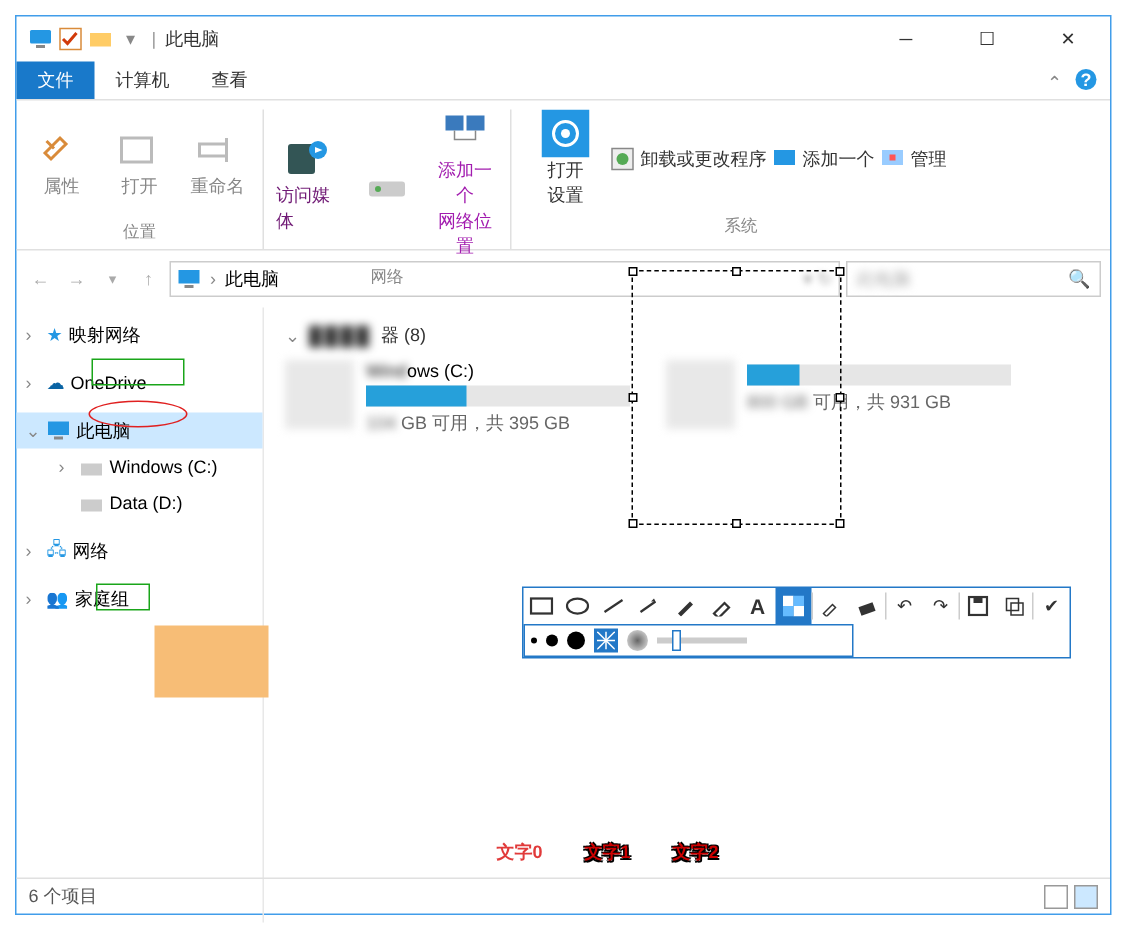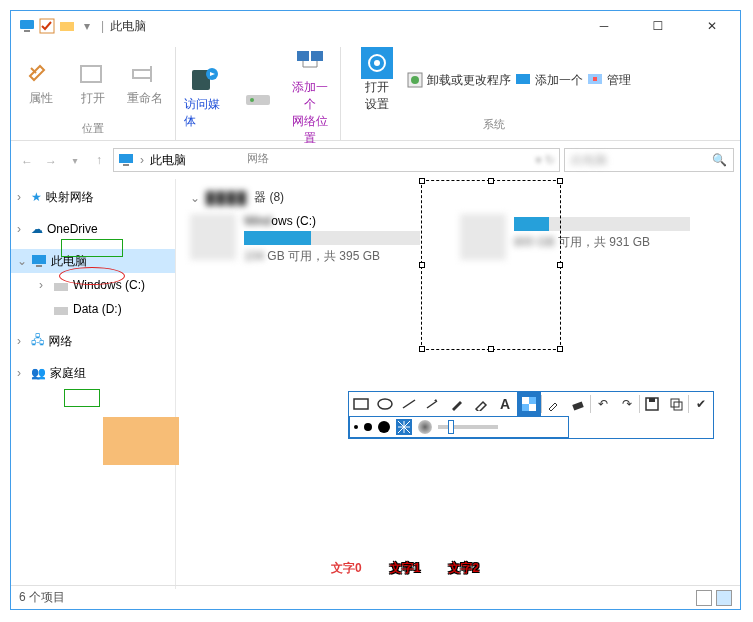--- a/index.html
+++ b/index.html
@@ -30,21 +30,21 @@
 .nav-btn{width:20px;height:20px;display:flex;align-items:center;justify-content:center;color:#aaa;cursor:pointer}
 .address{flex:1;height:24px;border:1px solid #ccc;display:flex;align-items:center;padding:0 4px;gap:6px}
 .searchbox{width:170px;height:24px;border:1px solid #ccc;display:flex;align-items:center;padding:0 6px;color:#aaa;position:relative}
 .body{display:flex;height:410px}
 .nav{width:165px;border-right:1px solid #e8e8e8;padding:6px 0}
 .nav-item{display:flex;align-items:center;height:24px;padding-left:6px;gap:4px;cursor:pointer;position:relative}
 .nav-item.selected{background:#cce8ff}
 .nav-item .caret{width:10px;color:#888}
 .content{flex:1;padding:10px 14px;position:relative}
 .group-header{display:flex;align-items:center;gap:6px;color:#333;margin-bottom:8px}
-.drives{display:flex;gap:40px}
+.drives{display:flex;gap:24px}
 .drive{display:flex;gap:8px;width:230px}
 .drive-icon{width:46px;height:46px;background:#e8e8e8}
 .drive-info{flex:1}
 .drive-name{margin-bottom:3px}
 .drive-bar{height:14px;background:#e6e6e6;margin-bottom:3px;position:relative}
 .drive-fill{height:100%;background:#26a0da}
 .drive-text{color:#666;font-size:11px}
 .blur{filter:blur(3px)}
 .statusbar{position:absolute;bottom:0;left:0;right:0;height:24px;border-top:1px solid #e0e0e0;display:flex;align-items:center;padding:0 8px;color:#555}
 .status-icons{margin-left:auto;display:flex;gap:4px}
@@ -97,20 +97,32 @@
     </div>
     <span class="title-sep">|</span>
     <span class="title-text">此电脑</span>
     <div class="win-controls">
       <span class="win-btn">─</span>
       <span class="win-btn">☐</span>
       <span class="win-btn">✕</span>
     </div>
   </div>
 
+  <div class="tabbar">
+    <div class="tab active">文件</div>
+    <div class="tab">计算机</div>
+    <div class="tab">查看</div>
+    <div class="chevron-help">
+      <span style="color:#888">⌃</span>
+      <span><svg width="16" height="16">
+            <circle cx="8" cy="8" r="7" fill="#2497e3"></circle>
+            <text x="8" y="12" text-anchor="middle" fill="#fff" font-size="11" font-weight="bold">?</text>
+          </svg></span>
+    </div>
+  </div>
 
   <div class="ribbon">
     <div class="group">
       <div class="group-items">
         <div class="group-item lg">
             <svg viewBox="0 0 32 32">
               <path d="M5 18l10-10 4 4L9 22z" fill="none" stroke="#d98b3a" stroke-width="2"></path>
               <path d="M6 10l5 5" stroke="#d98b3a" stroke-width="2"></path>
             </svg>
             <span>属性</span>
@@ -126,21 +138,21 @@
               <rect x="4" y="12" width="18" height="8" fill="none" stroke="#bbb" stroke-width="2"></rect>
               <line x1="22" y1="8" x2="22" y2="24" stroke="#bbb" stroke-width="2"></line>
             </svg>
             <span>重命名</span>
           </div>
       </div>
       <div class="group-label">位置</div>
     </div>
     <div class="group">
       <div class="group-items">
-        <div class="group-item lg" style="color:#1d4ed8">
+        <div class="group-item lg" style="color:#701a75">
             <svg viewBox="0 0 32 32">
               <rect x="2" y="6" width="18" height="20" fill="#355" rx="2"></rect>
               <circle cx="22" cy="10" r="6" fill="#2497e3"></circle>
               <path d="M20 8l5 2-5 2z" fill="#fff"></path>
             </svg>
             <span>访问媒体</span>
           </div>
         <div class="group-item lg" style="color:#333">
             <svg viewBox="0 0 32 32">
               <rect x="4" y="14" width="24" height="10" fill="#ccc" rx="2"></rect>

